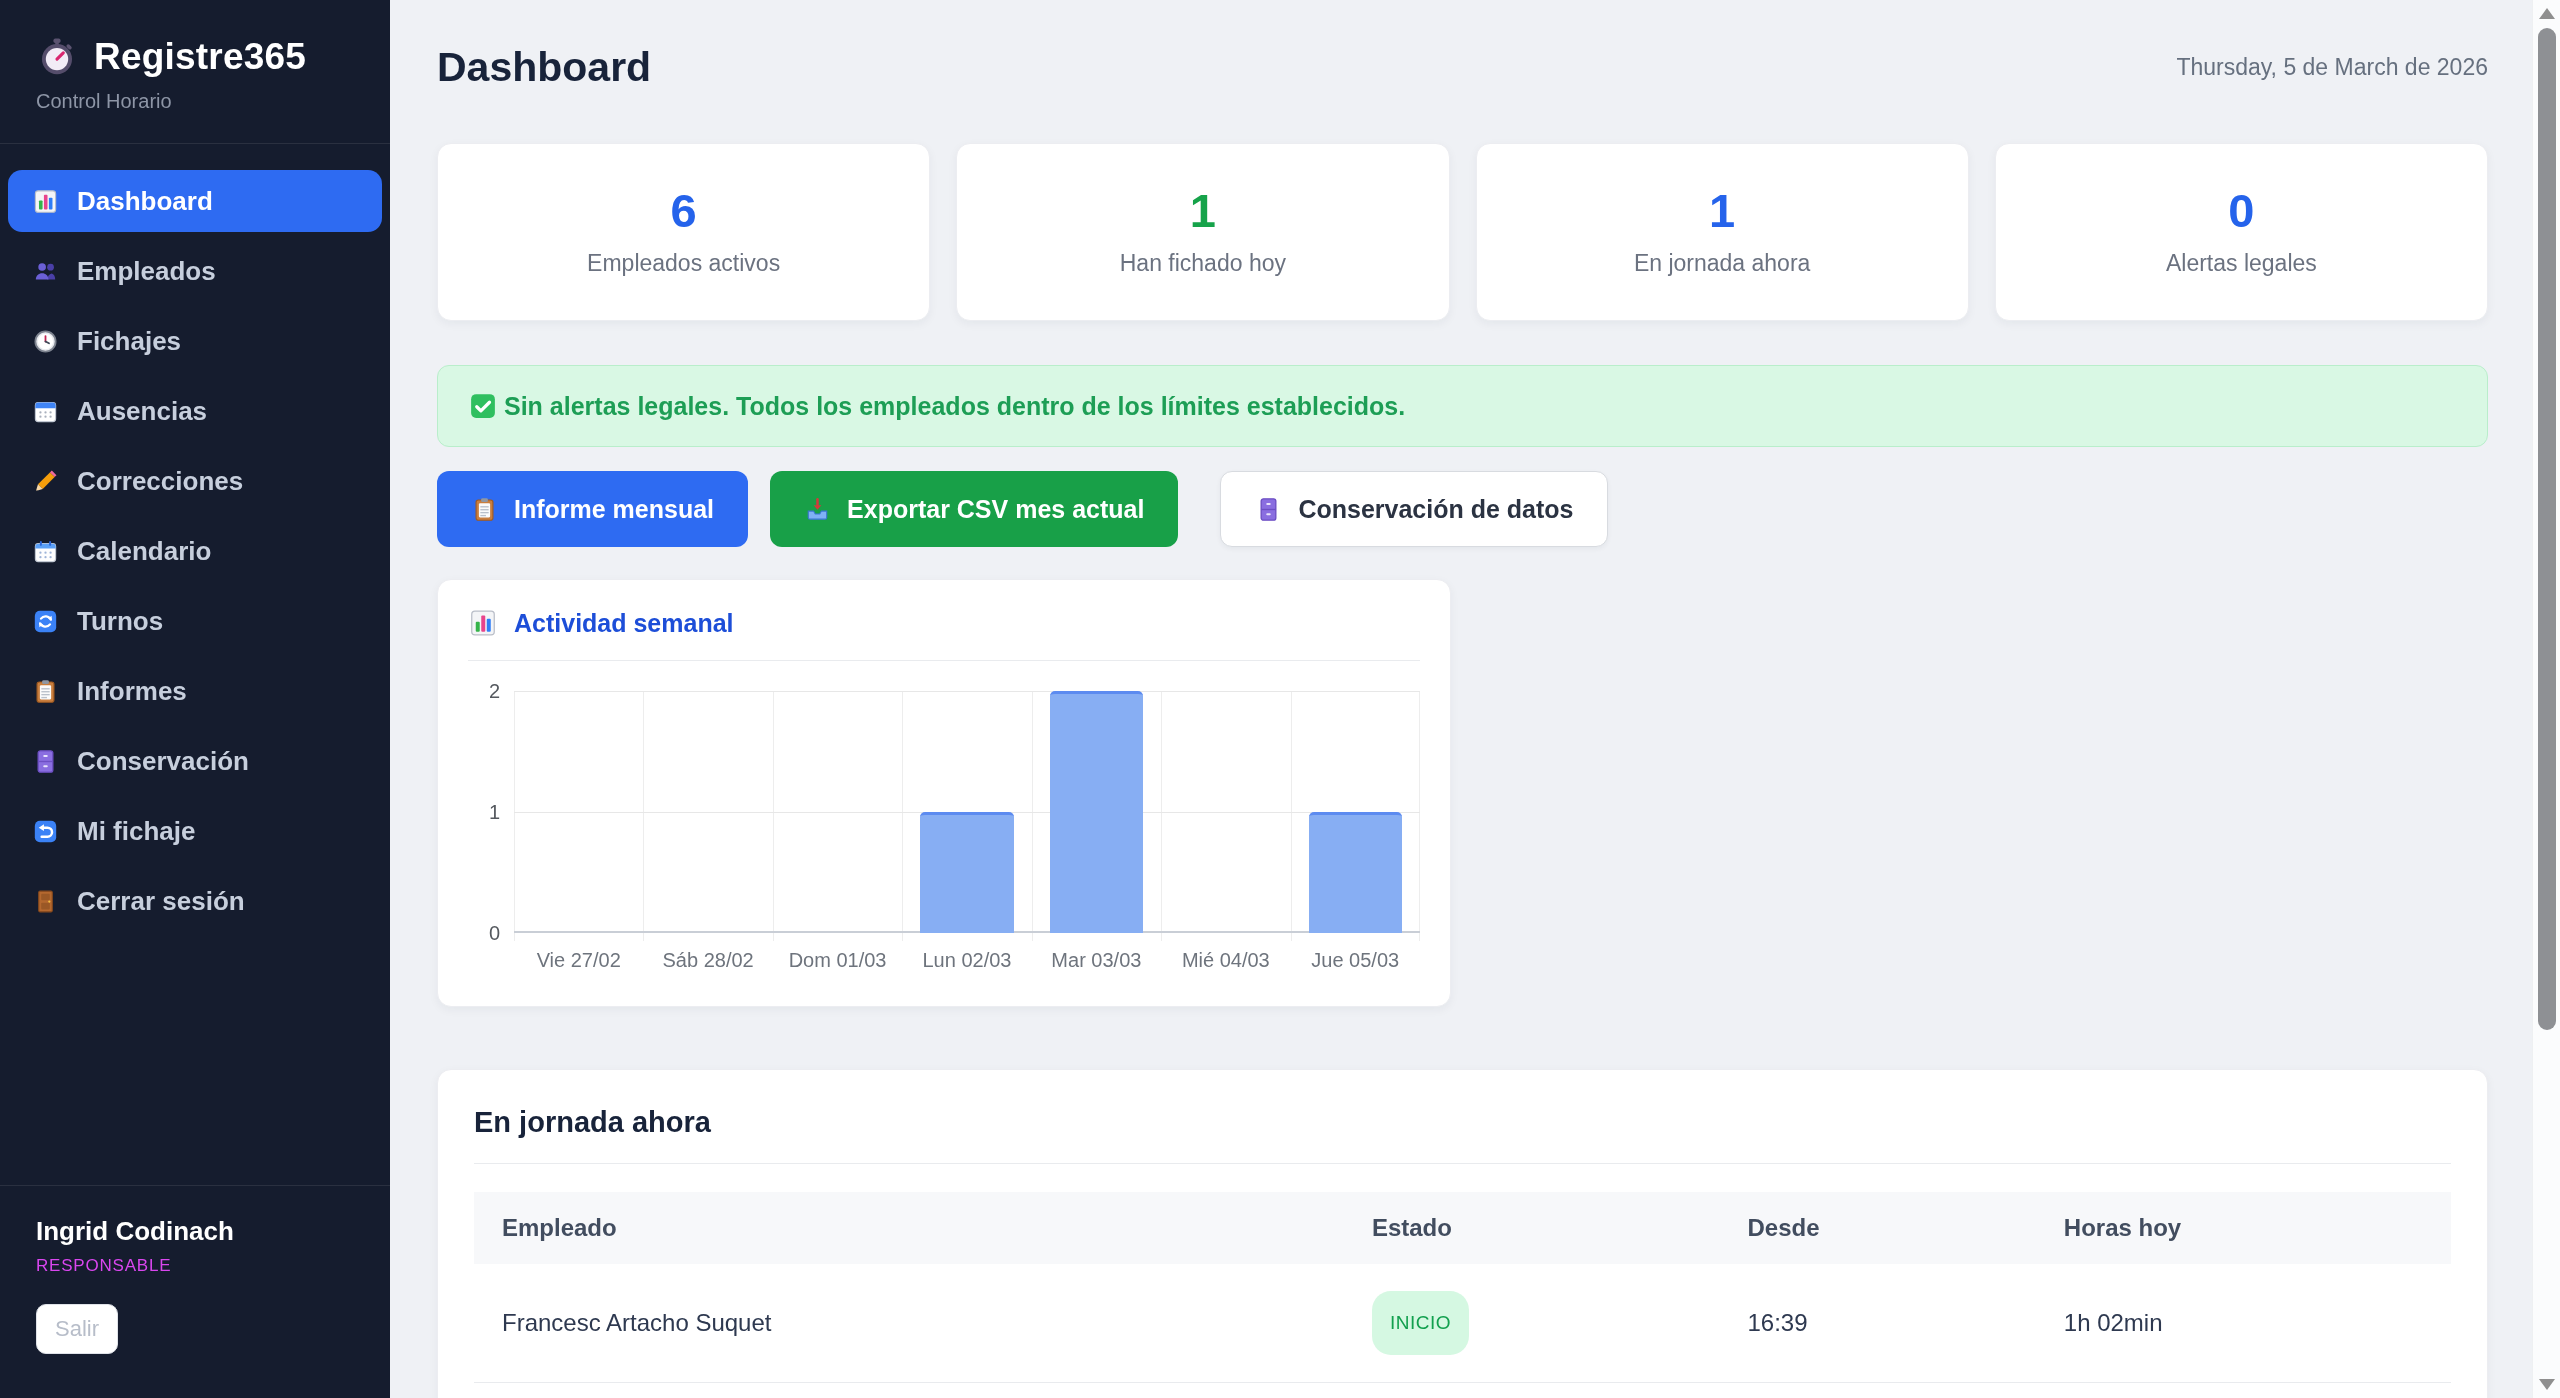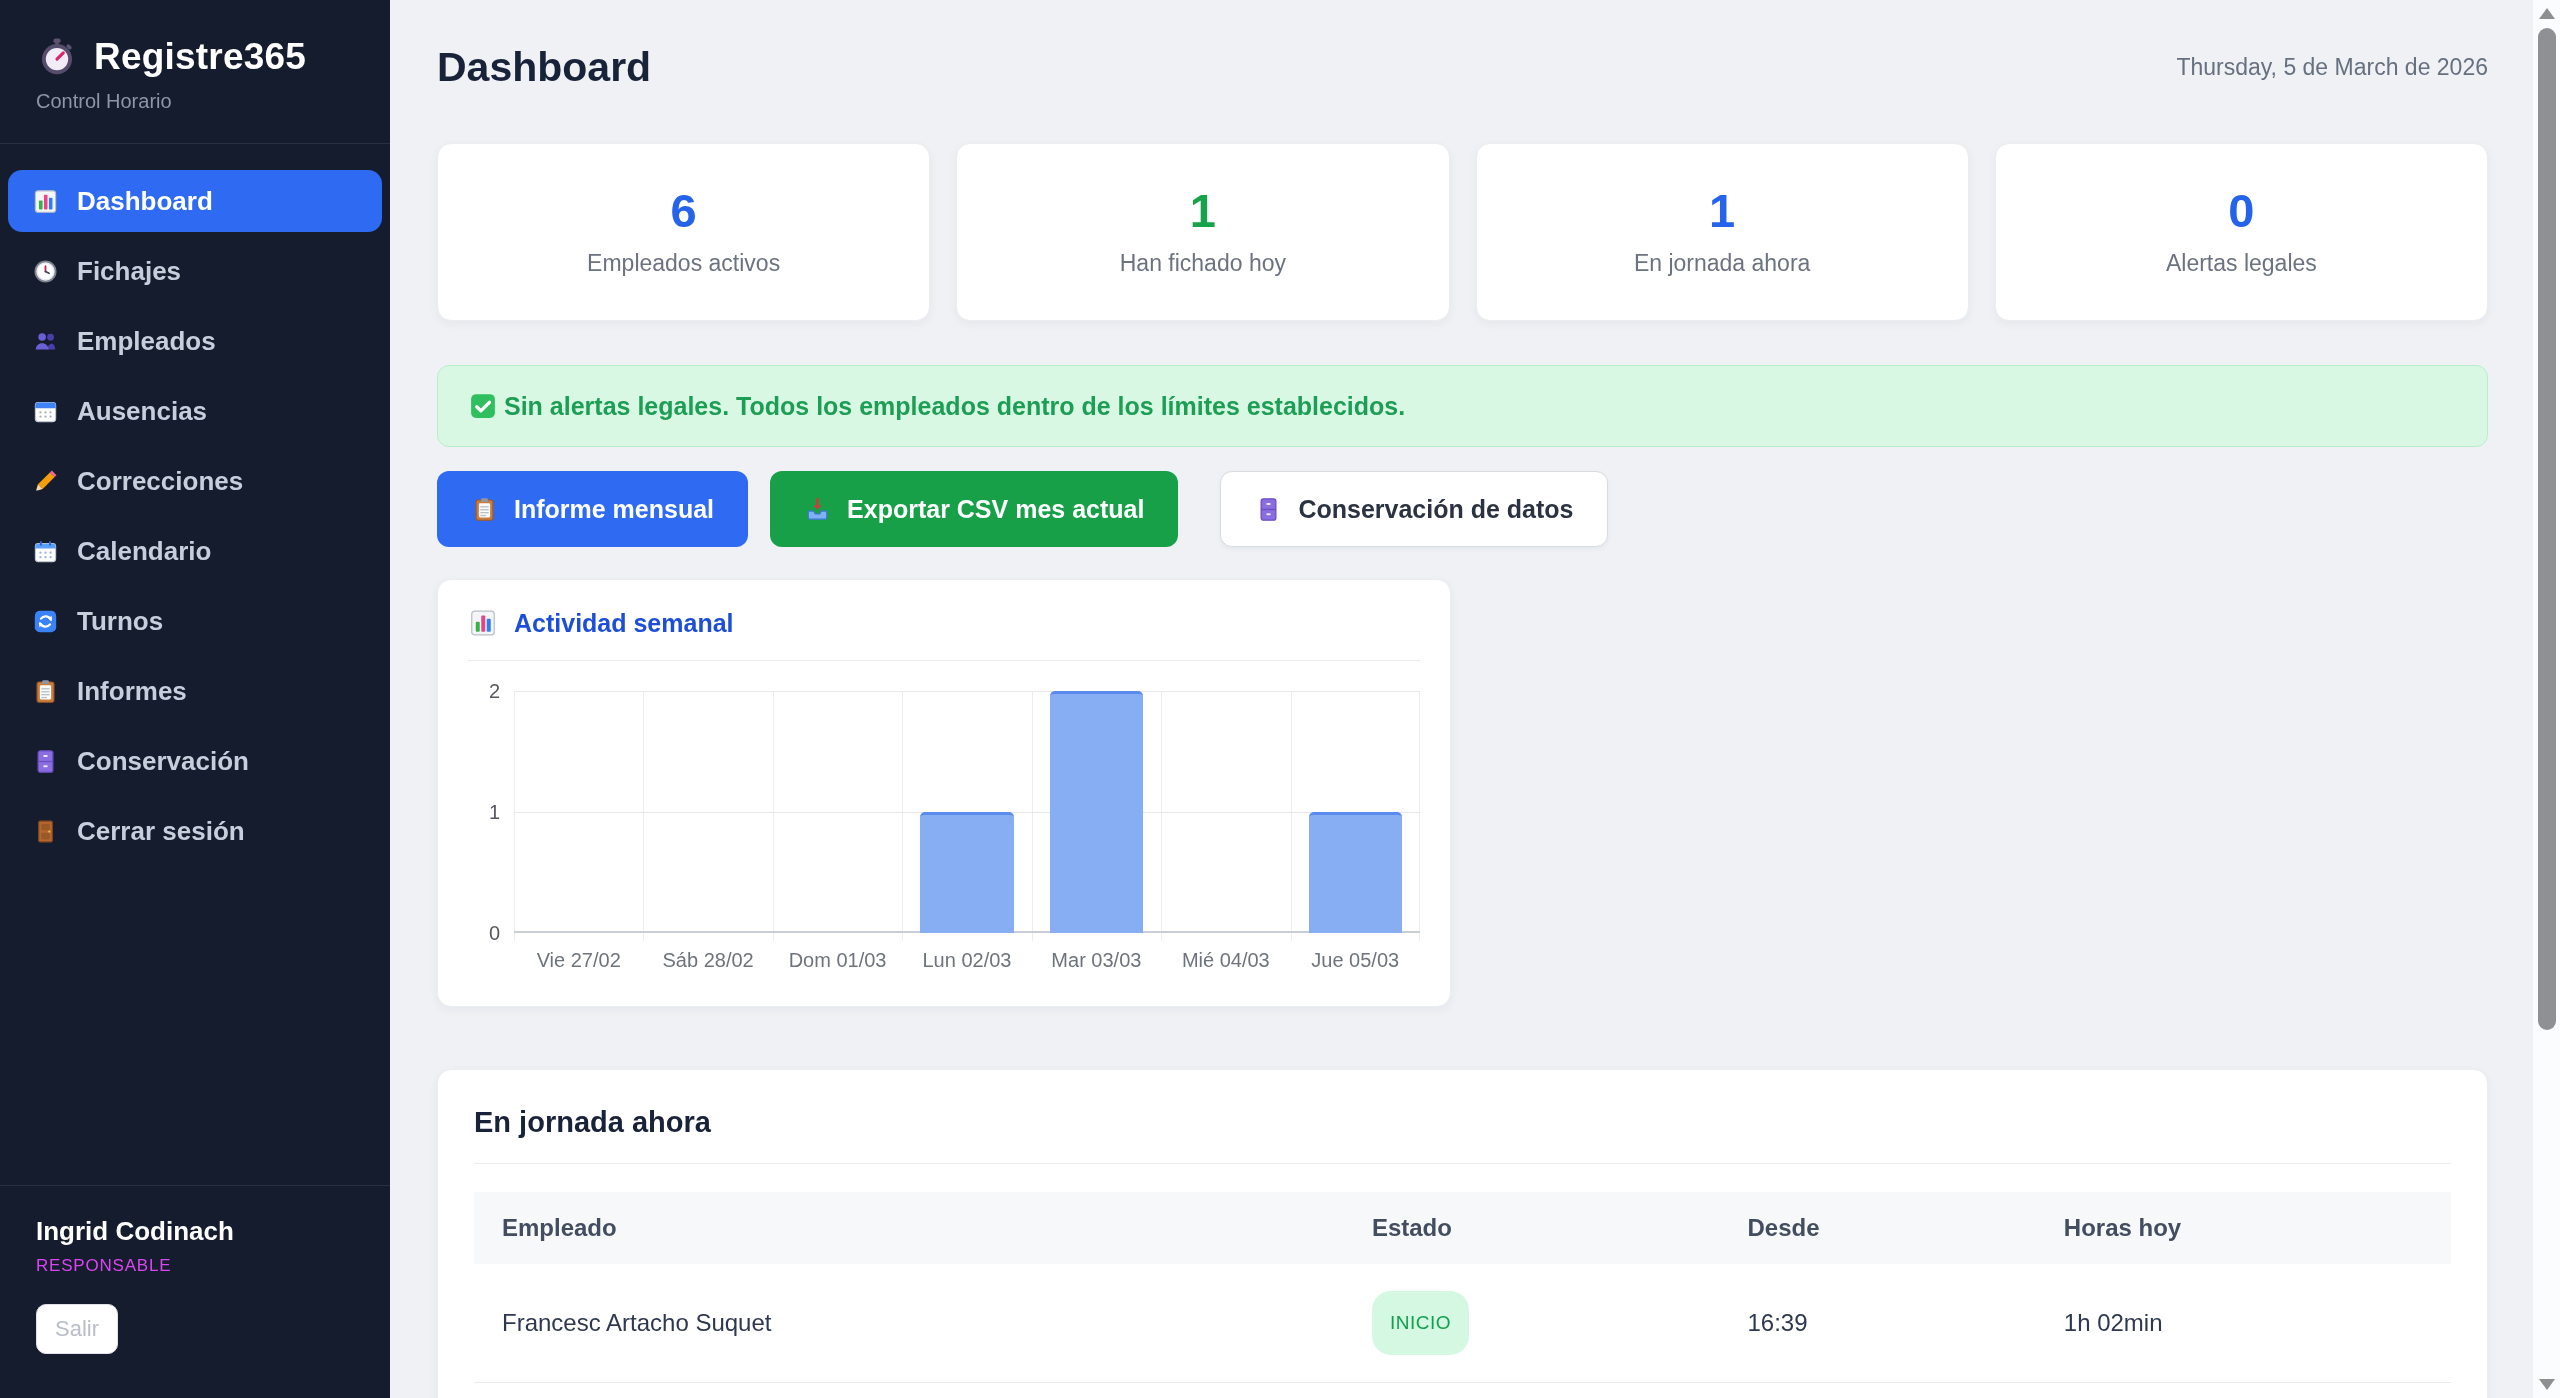--- a/index.html
+++ b/index.html
@@ -213,32 +213,32 @@
 
     <nav class="nav">
       <div class="nav-item active">
         <svg class="icon-26">
             <use href="#i-chart"></use>
           </svg>
         <span>Dashboard</span>
       </div>
       <div class="nav-item">
         <svg class="icon-26">
+            <use href="#i-people"></use>
+          </svg>
+        <span>Empleados</span>
+      </div>
+      <div class="nav-item">
+        <svg class="icon-26">
             <use href="#i-clock"></use>
           </svg>
         <span>Fichajes</span>
       </div>
       <div class="nav-item">
         <svg class="icon-26">
-            <use href="#i-people"></use>
-          </svg>
-        <span>Empleados</span>
-      </div>
-      <div class="nav-item">
-        <svg class="icon-26">
             <use href="#i-calendar"></use>
           </svg>
         <span>Ausencias</span>
       </div>
       <div class="nav-item">
         <svg class="icon-26">
             <use href="#i-pencil"></use>
           </svg>
         <span>Correcciones</span>
       </div>
@@ -258,20 +258,26 @@
         <svg class="icon-26">
             <use href="#i-clipboard"></use>
           </svg>
         <span>Informes</span>
       </div>
       <div class="nav-item">
         <svg class="icon-26">
             <use href="#i-cabinet"></use>
           </svg>
         <span>Conservación</span>
+      </div>
+      <div class="nav-item">
+        <svg class="icon-26">
+            <use href="#i-return"></use>
+          </svg>
+        <span>Mi fichaje</span>
       </div>
       <div class="nav-item">
         <svg class="icon-26">
             <use href="#i-door"></use>
           </svg>
         <span>Cerrar sesión</span>
       </div>
     </nav>
 
     <div class="side-user">

